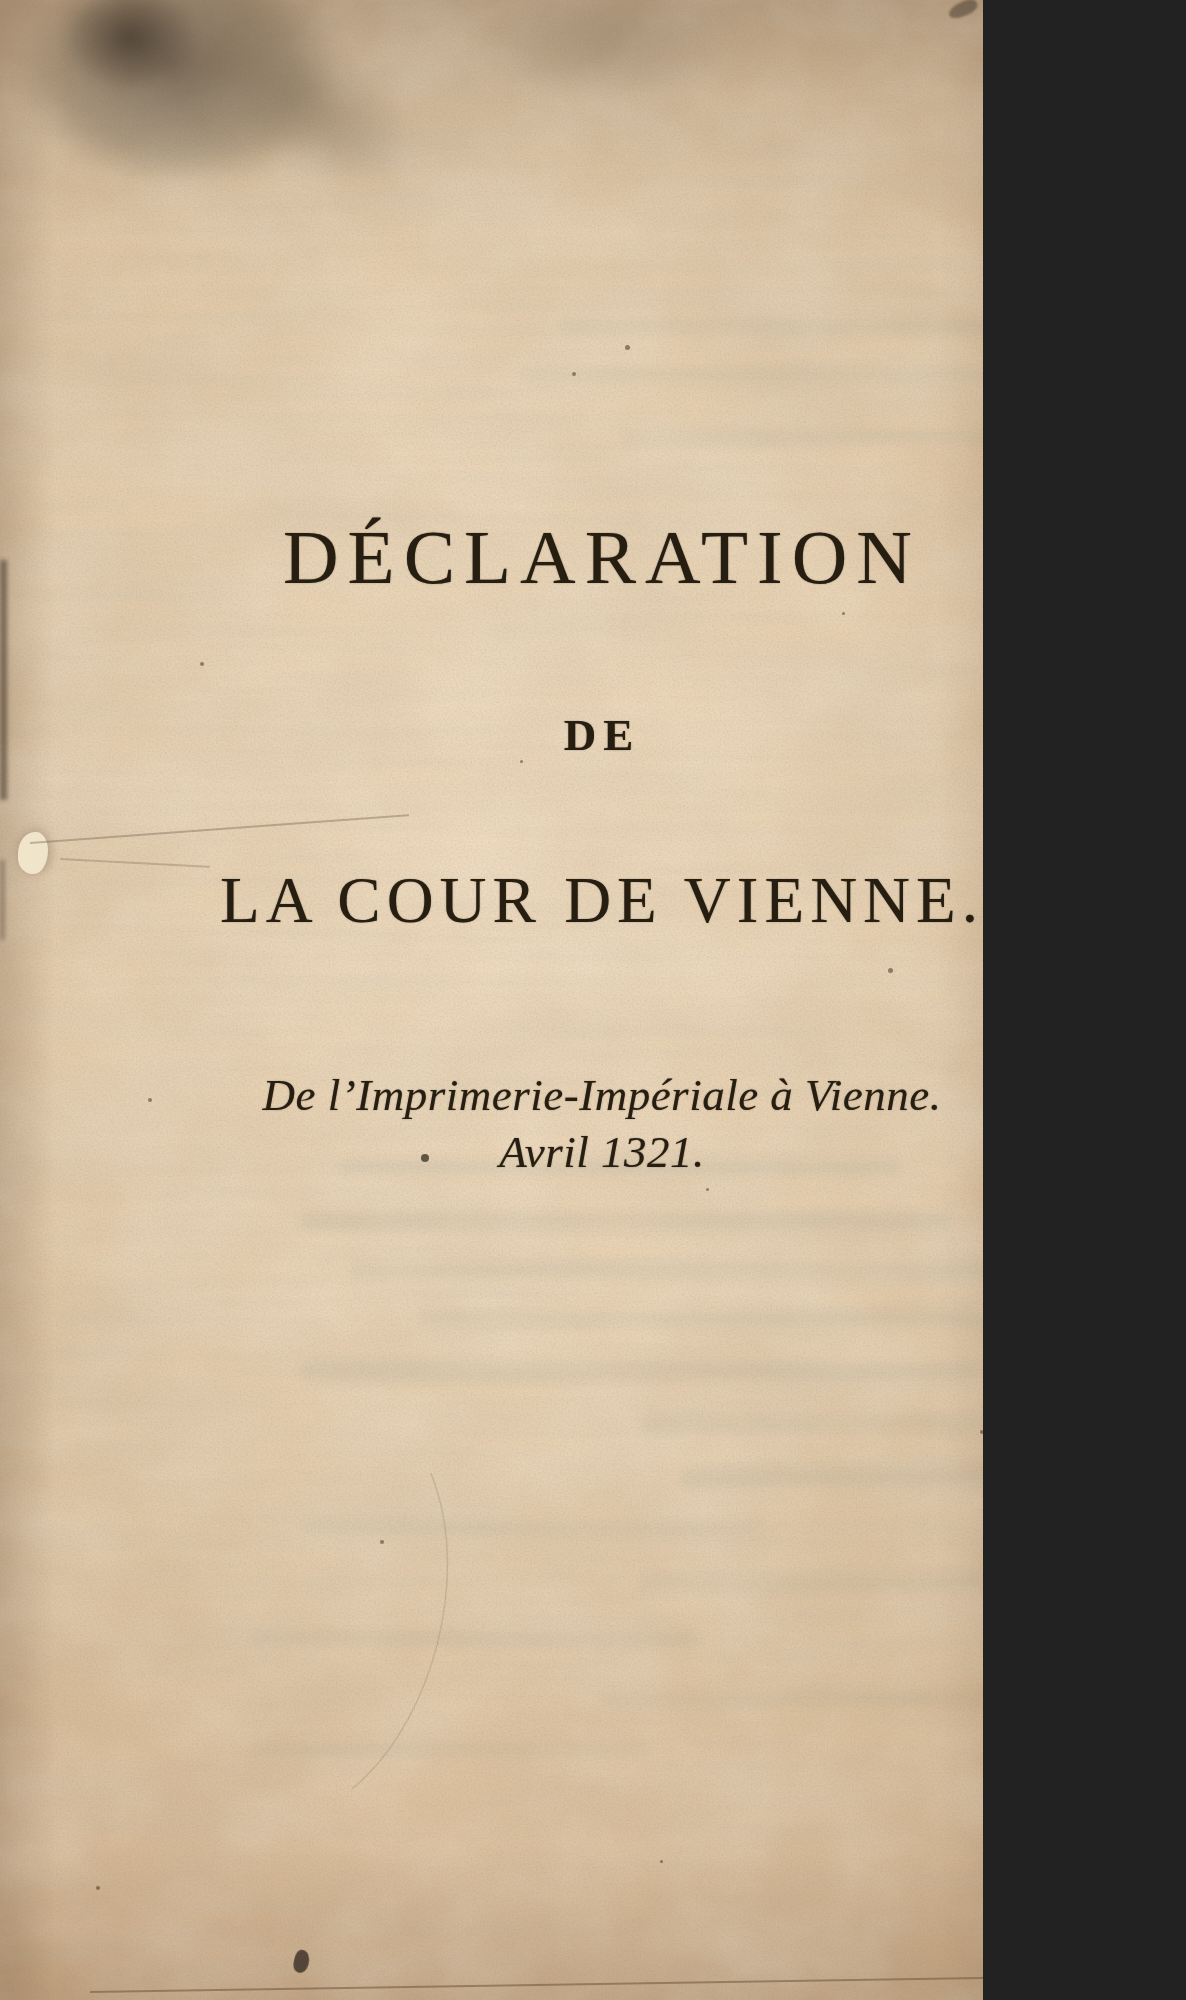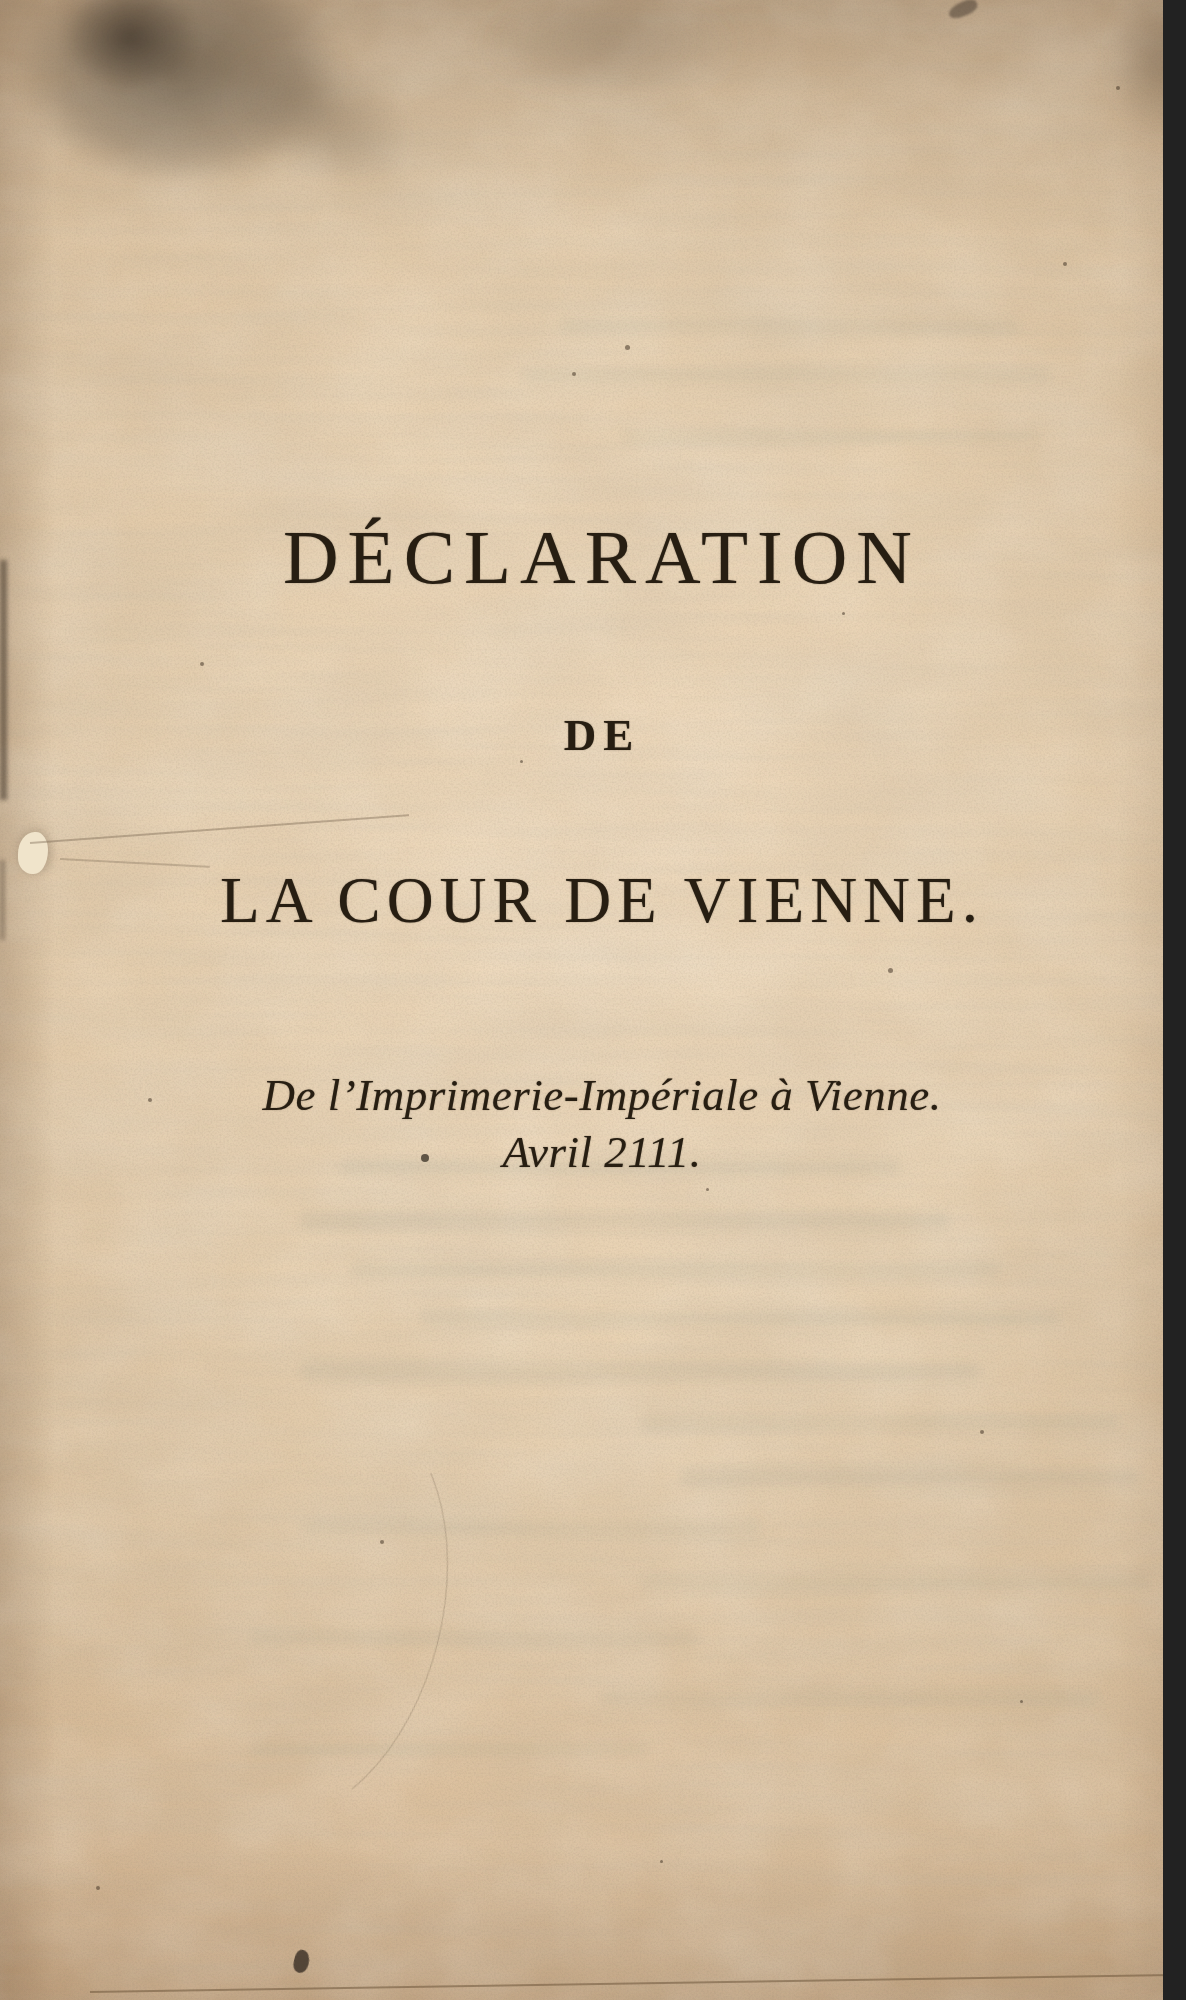--- a/index.html
+++ b/index.html
@@ -1,18 +1,18 @@
 <!DOCTYPE html>
 <html lang="fr" style="--ink: #271e12; --paper-base: #d9bf9d; --paper-light: #eed9bc; --paper-edge: #c9aa86;"><head>
 <meta charset="utf-8">
 <style>
   html,body{margin:0;padding:0;background:#222;}
   .page{
     position:relative;
-    width:1163px;height:2000px;
+    width:983px;height:2000px;
     overflow:hidden;
     font-family:"Liberation Serif","DejaVu Serif",serif;
     background:
       linear-gradient(180deg, rgba(123,97,72,.40), rgba(123,97,72,.16) 95px, rgba(123,97,72,0) 240px),
       linear-gradient(0deg, rgba(130,100,70,.26), rgba(130,100,70,0) 150px),
       linear-gradient(90deg, rgba(118,90,64,.28), rgba(118,90,64,0) 55px),
       linear-gradient(270deg, rgba(150,118,86,.16), rgba(150,118,86,0) 45px),
       radial-gradient(ellipse 160% 40% at 30% 101%, rgba(224,184,148,.22), rgba(224,184,148,0) 60%),
       radial-gradient(ellipse 95% 70% at 51% 44%, var(--paper-light,#eed9bc) 0%, #e6cfaf 40%, var(--paper-base,#d9bf9d) 70%, var(--paper-edge,#cbac88) 100%);
   }
@@ -130,16 +130,16 @@
       <div class="artifact" style="left: 96px; top: 1886px; width: 4px; height: 4px; border-radius: 50%; background: rgba(70, 55, 40, 0.55); filter: blur(0.4px);"></div>
       <div class="artifact" style="left: 1020px; top: 1700px; width: 3px; height: 3px; border-radius: 50%; background: rgba(70, 55, 40, 0.55); filter: blur(0.4px);"></div>
       <div class="artifact" style="left: 660px; top: 1860px; width: 3px; height: 3px; border-radius: 50%; background: rgba(70, 55, 40, 0.55); filter: blur(0.4px);"></div>
     </div>
 
   <div class="textblock">
     <div class="tline t-main">DÉCLARATION</div>
     <div class="tline t-de">DE</div>
     <div class="tline t-court">LA COUR DE VIENNE.</div>
     <div class="tline t-imp1">De l’Imprimerie-Impériale à Vienne.</div>
-    <div class="tline t-imp2">Avril 2111.</div>
+    <div class="tline t-imp2">Avril 1321.</div>
   </div>
 
 </div>
 
 </body></html>

